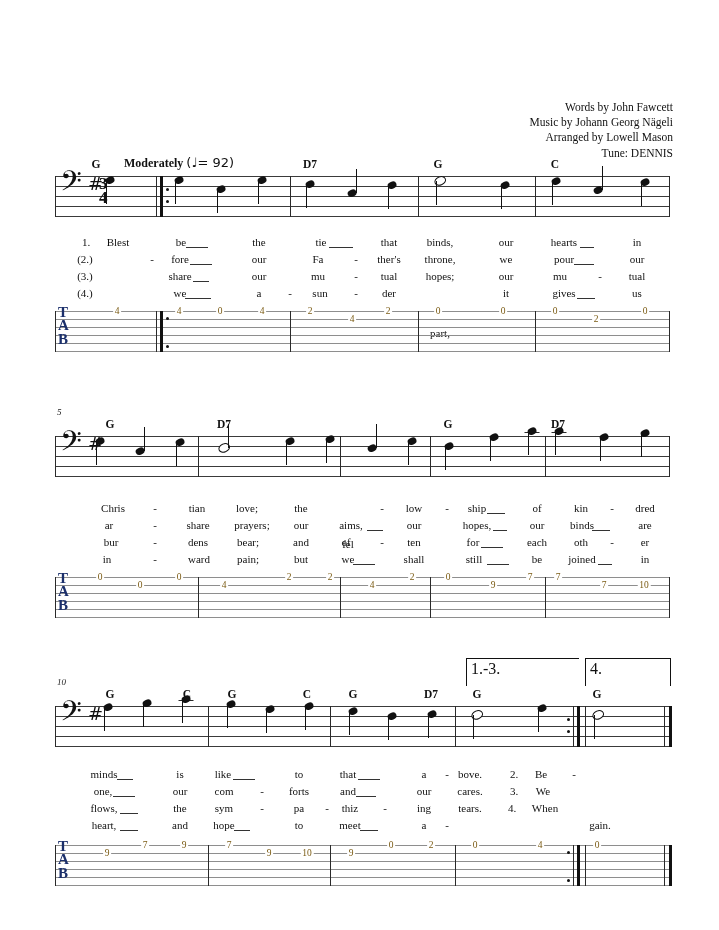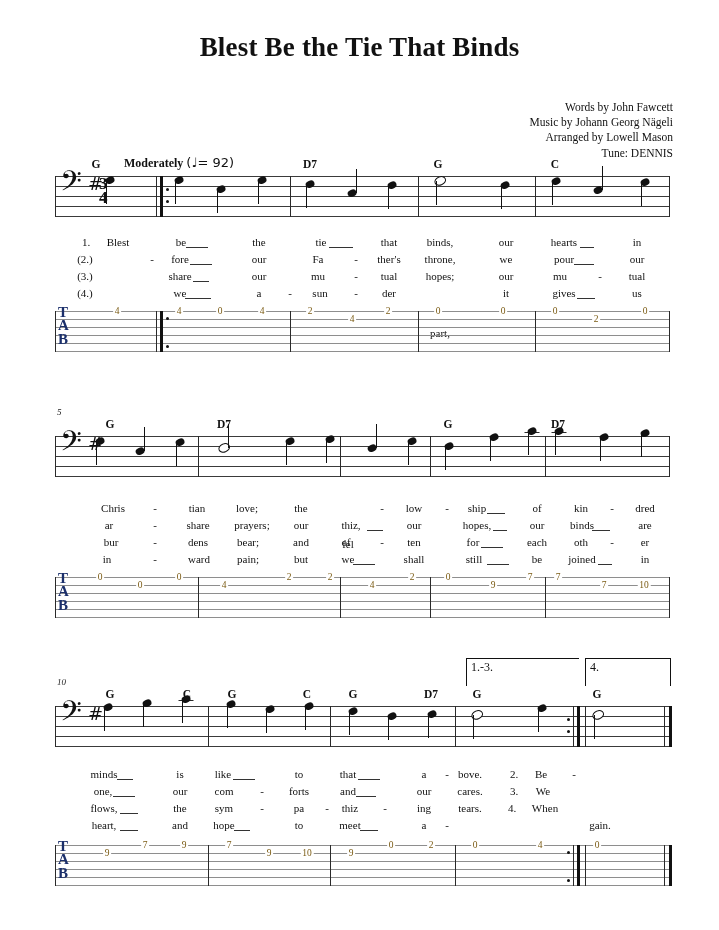--- a/index.html
+++ b/index.html
@@ -71,35 +71,34 @@
   .ly{position:absolute;font-size:11px;transform:translateX(-50%);white-space:nowrap;}
   .ext{position:absolute;height:1px;background:#333;}
 
   
   .rdot{position:absolute;width:3px;height:3px;border-radius:50%;background:#111;}
 
   
   .ending{position:absolute;border-left:1.4px solid #111;border-top:1.4px solid #111;
           height:27px;}
   .ending.closed{border-right:1.4px solid #111;}
-  .ending span{position:absolute;left:4px;top:1px;font-size:12px;}
+  .ending span{position:absolute;left:4px;top:1px;font-size:16px;}
 
   
   .wm{position:absolute;left:281px;top:884px;width:175px;height:42px;}
   .wm .txt{position:absolute;left:52px;top:2px;font-family:"DejaVu Sans",sans-serif;
            font-weight:bold;font-size:27px;letter-spacing:-.8px;}
   .wm .riff{color:#e2e2e2;}
   .wm .spot{color:#f9ccd6;}
 </style>
 </head>
 <body>
 
 <div class="page">
 
-  <div class="title">Blest Be the Tie That Binds</div>
 
   <div class="credits">
     <div>Words by John Fawcett</div>
     <div>Music by Johann Georg Nägeli</div>
     <div>Arranged by Lowell Mason</div>
     <div>Tune: DENNIS</div>
   </div>
 
   <div class="tempo">
     <span>Moderately</span>
@@ -322,21 +321,21 @@
             <span class="ly" style="left: 526px;">kin</span>
             <span class="ly" style="left: 557px;">-</span>
             <span class="ly" style="left: 590px;">dred</span>
           </div>
           <div class="lyrow" style="top: 17px;">
             <span class="ly" style="left: 54px;">ar</span>
             <span class="ly" style="left: 100px;">-</span>
             <span class="ly" style="left: 143px;">share</span>
             <span class="ly" style="left: 197px;">prayers;</span>
             <span class="ly" style="left: 246px;">our</span>
-            <span class="ly" style="left: 296px;">thiz,</span>
+            <span class="ly" style="left: 296px;">aims,</span>
             <div class="ext" style="left: 311.6px; top: 11px; width: 16px;"></div>
             <span class="ly" style="left: 359px;">our</span>
             <span class="ly" style="left: 422px;">hopes,</span>
             <div class="ext" style="left: 437.6px; top: 11px; width: 14px;"></div>
             <span class="ly" style="left: 482px;">our</span>
             <span class="ly" style="left: 527px;">binds</span>
             <div class="ext" style="left: 537.4px; top: 11px; width: 18px;"></div>
             <span class="ly" style="left: 590px;">are</span>
           </div>
           <div class="lyrow" style="top: 34px;">

